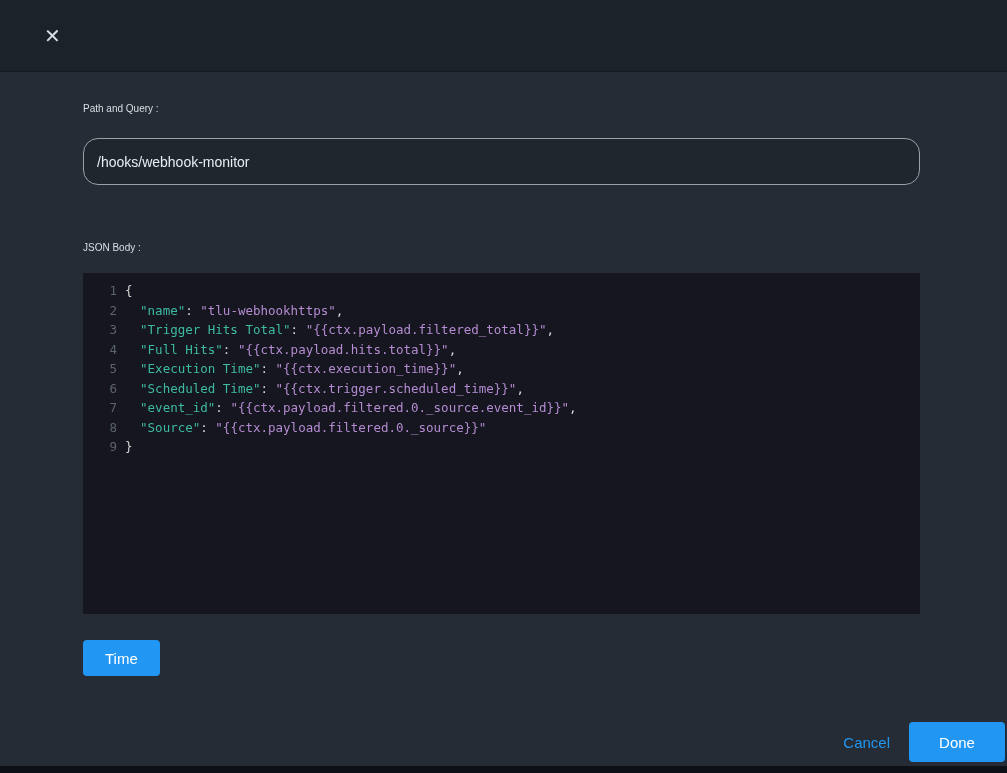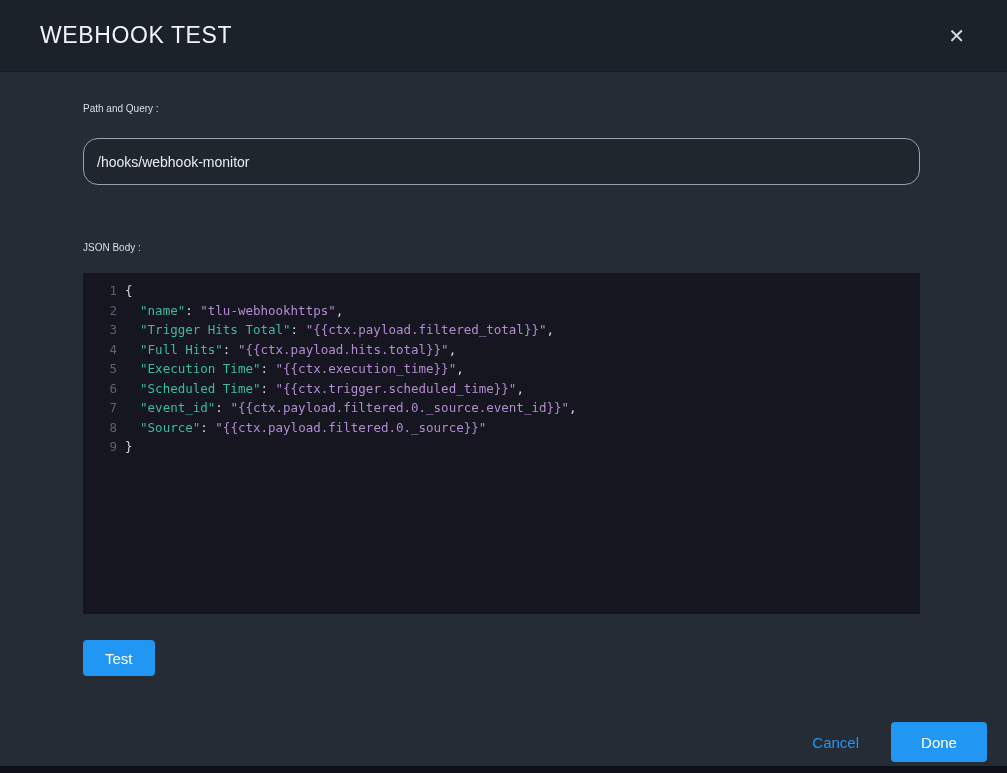--- a/index.html
+++ b/index.html
@@ -97,22 +97,22 @@
     font-size: 15px;
     font-family: "Liberation Sans", sans-serif;
     cursor: pointer;
   }
 
   .modal-footer {
     height: 48px;
     display: flex;
     align-items: center;
     justify-content: flex-end;
-    gap: 32px;
-    padding-right: 20px;
+    gap: 19px;
+    padding-right: 2px;
     flex-shrink: 0;
   }
   .cancel {
     color: #2196f3;
     font-size: 15px;
     cursor: pointer;
   }
   .done-btn {
     background: #2196f3;
     color: #ffffff;
@@ -131,35 +131,34 @@
     background: #0d1117;
     flex-shrink: 0;
   }
 </style>
 </head>
 <body>
 
 <div class="modal">
 
   <header class="modal-header">
-    <h1 class="modal-title">WEBHOOK TEST</h1>
     <span class="close">✕</span>
   </header>
 
   <div class="modal-body">
 
     <label class="field-label">Path and Query :</label>
 
     <input class="path-input" type="text" value="/hooks/webhook-monitor" style="">
 
     <label class="field-label json-label">JSON Body :</label>
 
     <div class="editor"><div class="code-line"><span class="line-num">1</span><span class="line-content"><span class="tok-punct">{</span></span></div><div class="code-line"><span class="line-num">2</span><span class="line-content"><span class="tok-ws">  </span><span class="tok-key">"name"</span><span class="tok-punct">: </span><span class="tok-str">"tlu-webhookhttps"</span><span class="tok-punct">,</span></span></div><div class="code-line"><span class="line-num">3</span><span class="line-content"><span class="tok-ws">  </span><span class="tok-key">"Trigger Hits Total"</span><span class="tok-punct">: </span><span class="tok-str">"{{ctx.payload.filtered_total}}"</span><span class="tok-punct">,</span></span></div><div class="code-line"><span class="line-num">4</span><span class="line-content"><span class="tok-ws">  </span><span class="tok-key">"Full Hits"</span><span class="tok-punct">: </span><span class="tok-str">"{{ctx.payload.hits.total}}"</span><span class="tok-punct">,</span></span></div><div class="code-line"><span class="line-num">5</span><span class="line-content"><span class="tok-ws">  </span><span class="tok-key">"Execution Time"</span><span class="tok-punct">: </span><span class="tok-str">"{{ctx.execution_time}}"</span><span class="tok-punct">,</span></span></div><div class="code-line"><span class="line-num">6</span><span class="line-content"><span class="tok-ws">  </span><span class="tok-key">"Scheduled Time"</span><span class="tok-punct">: </span><span class="tok-str">"{{ctx.trigger.scheduled_time}}"</span><span class="tok-punct">,</span></span></div><div class="code-line"><span class="line-num">7</span><span class="line-content"><span class="tok-ws">  </span><span class="tok-key">"event_id"</span><span class="tok-punct">: </span><span class="tok-str">"{{ctx.payload.filtered.0._source.event_id}}"</span><span class="tok-punct">,</span></span></div><div class="code-line"><span class="line-num">8</span><span class="line-content"><span class="tok-ws">  </span><span class="tok-key">"Source"</span><span class="tok-punct">: </span><span class="tok-str">"{{ctx.payload.filtered.0._source}}"</span></span></div><div class="code-line"><span class="line-num">9</span><span class="line-content"><span class="tok-punct">}</span></span></div></div>
 
-    <button class="test-btn">Test</button>
+    <button class="test-btn">Time</button>
 
   </div>
 
   <footer class="modal-footer">
     <span class="cancel">Cancel</span>
     <button class="done-btn">Done</button>
   </footer>
 
   <div class="bottom-strip"></div>
 

